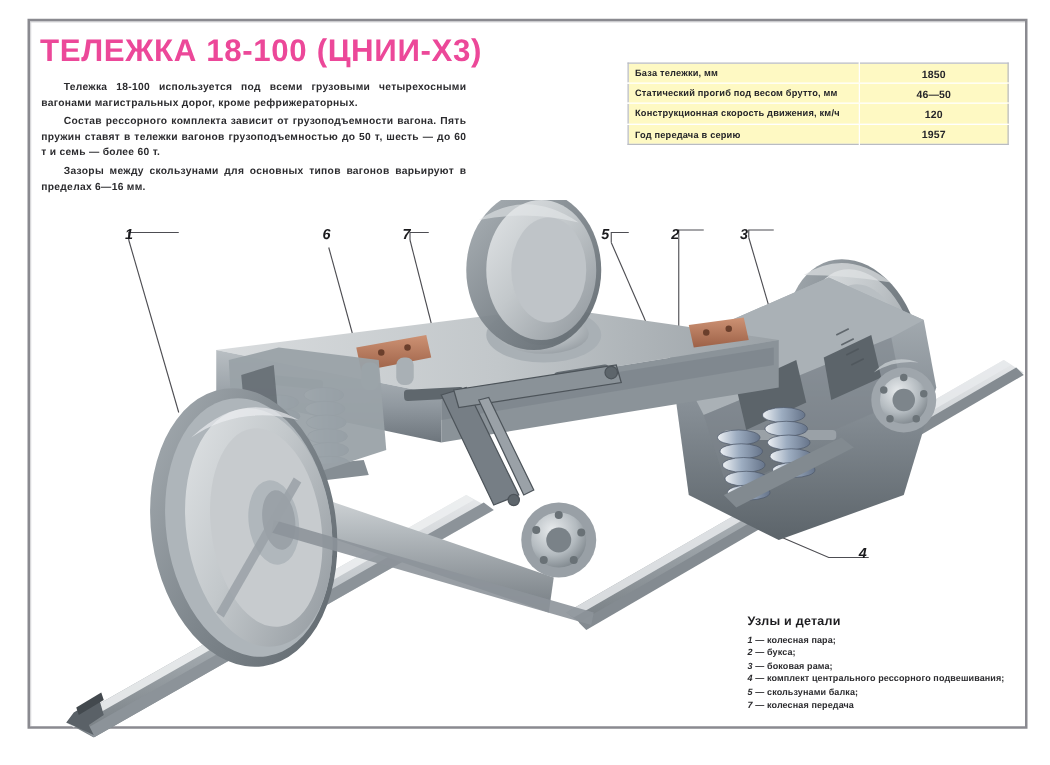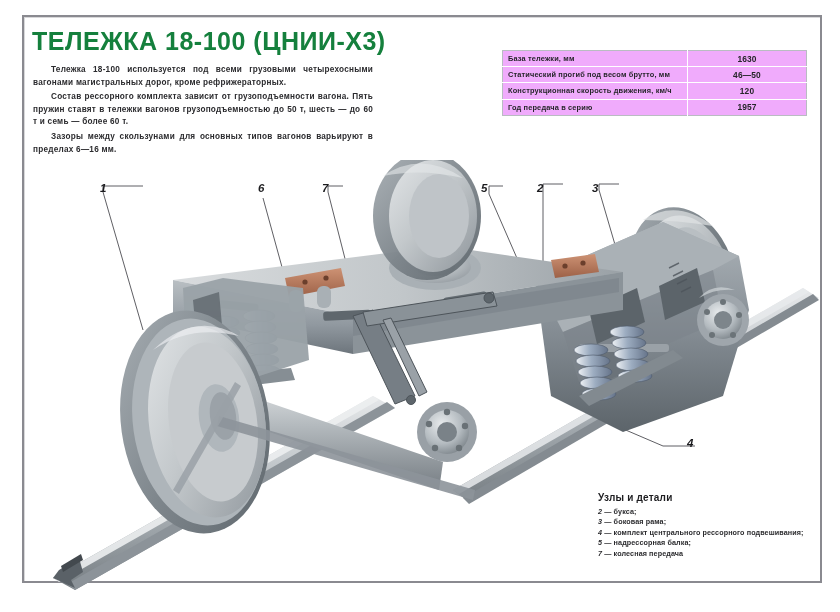--- a/index.html
+++ b/index.html
@@ -9,34 +9,34 @@
   #page{position:relative;width:840px;height:612px;background:#ffffff;}
 
   
   #frame{position:absolute;left:22px;top:15px;width:800px;height:568px;
          border:2px solid #8a8a90;box-sizing:border-box;
          box-shadow:1px 1px 0 #d8d8da inset;}
 
   
   #title{position:absolute;left:32px;top:27px;
          font-size:25px;font-weight:bold;letter-spacing:.5px;
-         color:#15803d;white-space:nowrap;}
+         color:#ec4899;white-space:nowrap;}
 
   #intro{position:absolute;left:33px;top:64px;width:340px;
          font-size:8.2px;line-height:12.6px;color:#2b2b2e;
          font-weight:bold;letter-spacing:.25px;}
   #intro p{margin:0 0 2px 0;text-indent:18px;text-align:justify;}
 
   
   #spec{position:absolute;left:502px;top:50px;width:305px;}
   #spec-title{font-size:9.3px;font-weight:bold;color:#1d1d20;
               margin-bottom:4px;letter-spacing:.2px;}
   #spec-table{width:305px;border-collapse:collapse;
               border:1px solid #b9bcc2;}
-  #spec-table td{background:#f0abfc;border-bottom:1.5px solid #ffffff;
+  #spec-table td{background:#fef9c3;border-bottom:1.5px solid #ffffff;
                  font-size:7.4px;color:#26262a;font-weight:bold;
                  padding:2.6px 5px;letter-spacing:.15px;}
   #spec-table tr:last-child td{border-bottom:none;}
   #spec-table td.val{width:108px;text-align:center;
                      border-left:1.5px solid #ffffff;font-size:8.4px;}
 
   
   #legend{position:absolute;left:598px;top:492px;width:220px;}
   #legend-title{font-size:10px;font-weight:bold;color:#1d1d20;
                 margin-bottom:4px;letter-spacing:.2px;}
@@ -64,21 +64,21 @@
     <p>Тележка 18-100 используется под всеми грузовыми четырехосными вагонами магистральных дорог, кроме рефрижераторных.</p>
     <p>Состав рессорного комплекта зависит от грузоподъемности вагона. Пять пружин ставят в тележки вагонов грузоподъемностью до 50 т, шесть — до 60 т и семь — более 60 т.</p>
     <p>Зазоры между скользунами для основных типов вагонов варьируют в пределах 6—16 мм.</p>
   </div>
 
   <div id="spec">
     <table id="spec-table">
       <tbody>
           <tr>
         <td>База тележки, мм</td>
-        <td class="val">1630</td>
+        <td class="val">1850</td>
       </tr>
       <tr>
         <td>Статический прогиб под весом брутто, мм</td>
         <td class="val">46—50</td>
       </tr>
       <tr>
         <td>Конструкционная скорость движения, км/ч</td>
         <td class="val">120</td>
       </tr>
       <tr>
@@ -362,34 +362,38 @@
   <div class="callout" style="left:258px;top:182px">6</div>
   <div class="callout" style="left:322px;top:182px">7</div>
   <div class="callout" style="left:481px;top:182px">5</div>
   <div class="callout" style="left:537px;top:182px">2</div>
   <div class="callout" style="left:592px;top:182px">3</div>
   <div class="callout" style="left:687px;top:437px">4</div>
 
   <div id="legend">
     <div id="legend-title">Узлы и детали</div>
     <div class="leg-row">
+      <i>1</i>
+      <span>— колесная пара;</span>
+    </div>
+    <div class="leg-row">
       <i>2</i>
       <span>— букса;</span>
     </div>
     <div class="leg-row">
       <i>3</i>
       <span>— боковая рама;</span>
     </div>
     <div class="leg-row">
       <i>4</i>
       <span>— комплект центрального рессорного подвешивания;</span>
     </div>
     <div class="leg-row">
       <i>5</i>
-      <span>— надрессорная балка;</span>
+      <span>— скользунами балка;</span>
     </div>
     <div class="leg-row">
       <i>7</i>
       <span>— колесная передача</span>
     </div>
   </div>
 
 </div>
 
 </body></html>

